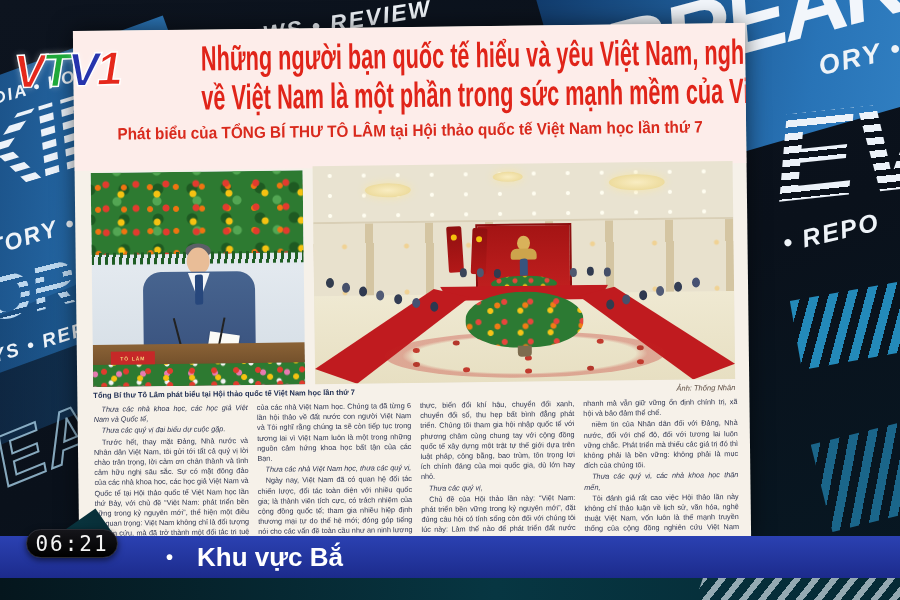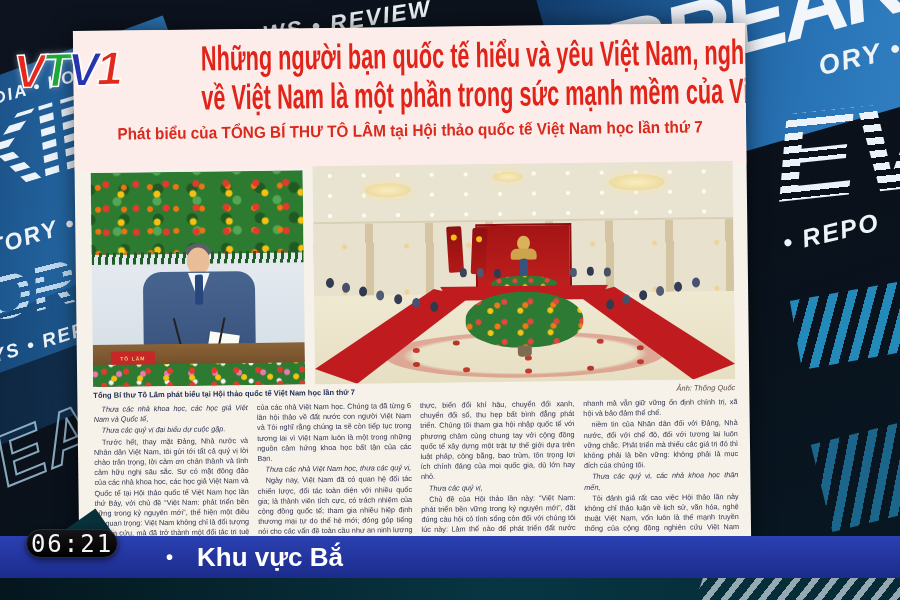--- a/index.html
+++ b/index.html
@@ -146,21 +146,21 @@
   .article p.pi{font-style:italic;}
   
   .ticker{position:absolute;left:0;top:536px;width:900px;height:42px;z-index:8;
           background:linear-gradient(180deg,#2b41b2 0%,#1c2b8c 100%);
           display:flex;align-items:center;overflow:hidden;white-space:nowrap;
           padding-left:142px;color:#fff;font-weight:700;font-size:26px;}
   .ticker .sep{margin:0 24px;font-size:20px;}
   .timepill{position:absolute;left:26px;top:529px;width:92px;height:29px;z-index:9;
             background:linear-gradient(180deg,#15151a,#000);border:1px solid #2c2c33;border-radius:15px;
             display:flex;align-items:center;justify-content:center;
-            font-family:"DejaVu Sans Mono",monospace;font-size:24px;letter-spacing:2px;color:#f4f4f4;
+            font-family:"DejaVu Sans Mono",monospace;font-size:21px;letter-spacing:2px;color:#f4f4f4;
             box-shadow:0 2px 6px rgba(0,0,0,.6);}
   .bottomstrip{position:absolute;left:0;top:578px;width:900px;height:22px;z-index:7;
             background:linear-gradient(90deg,#05161d,#073642 55%,#052a35);}
   .teal-wedge{position:absolute;left:-30px;top:548px;width:160px;height:70px;z-index:6;
             background:linear-gradient(120deg,#0c4450,#072b34);transform:rotate(-35deg);}
   .stripes-br{position:absolute;left:700px;top:572px;width:250px;height:30px;z-index:8;
             background:repeating-linear-gradient(115deg,rgba(215,228,235,.85) 0 7px,rgba(0,0,0,0) 7px 17px);
             transform:skewX(-18deg);opacity:.8;}
 </style>
 </head>
@@ -238,21 +238,21 @@
       <div class="ppl pb"></div>
       <div class="chairman"></div>
       <div class="medallion"></div>
       <div class="floret"></div>
       <div class="centerpiece"></div>
       <div class="cp-base"></div>
     </div>
 
     <div class="cap-row">
       <span class="cap">Tổng Bí thư Tô Lâm phát biểu tại Hội thảo quốc tế Việt Nam học lần thứ 7</span>
-      <span class="credit">Ảnh: Thống Quốc</span>
+      <span class="credit">Ảnh: Thống Nhân</span>
     </div>
 
     <div class="article">
       <p class="pi">Thưa các nhà khoa học, các học giả Việt Nam và Quốc tế,</p>
       <p class="pi">Thưa các quý vị đại biểu dự cuộc gặp.</p>
       <p>Trước hết, thay mặt Đảng, Nhà nước và Nhân dân Việt Nam, tôi gửi tới tất cả quý vị lời chào trân trọng, lời cảm ơn chân thành và tình cảm hữu nghị sâu sắc. Sự có mặt đông đảo của các nhà khoa học, các học giả Việt Nam và Quốc tế tại Hội thảo quốc tế Việt Nam học lần thứ Bảy, với chủ đề “Việt Nam: phát triển bền vững trong kỷ nguyên mới”, thể hiện một điều rất quan trọng: Việt Nam không chỉ là đối tượng nghiên cứu, mà đã trở thành một đối tác tri tuệ của các nhà Việt Nam học. Chúng ta đã từng 6 lần hội thảo về đất nước con người Việt Nam và Tôi nghĩ rằng chúng ta sẽ còn tiếp tục trong tương lai vì Việt Nam luôn là một trong những nguồn cảm hứng khoa học bất tận của các Bạn.</p>
       <p class="pi">Thưa các nhà Việt Nam học, thưa các quý vị,</p>
       <p>Ngày nay, Việt Nam đã có quan hệ đối tác chiến lược, đối tác toàn diện với nhiều quốc gia; là thành viên tích cực, có trách nhiệm của cộng đồng quốc tế; tham gia nhiều hiệp định thương mại tự do thế hệ mới; đóng góp tiếng nói cho các vấn đề toàn cầu như an ninh lương thực, biến đổi khí hậu, chuyển đổi xanh, chuyển đổi số, thu hẹp bất bình đẳng phát triển. Chúng tôi tham gia hội nhập quốc tế với phương châm cùng chung tay với cộng đồng quốc tế xây dựng một trật tự thế giới dựa trên luật pháp, công bằng, bao trùm, tôn trọng lợi ích chính đáng của mọi quốc gia, dù lớn hay nhỏ.</p>
       <p class="pi">Thưa các quý vị,</p>
       <p>Chủ đề của Hội thảo lần này: “Việt Nam: phát triển bền vững trong kỷ nguyên mới”, đặt đúng câu hỏi có tính sống còn đối với chúng tôi lúc này: Làm thế nào để phát triển đất nước nhanh mà vẫn giữ vững ổn định chính trị, xã hội và bảo đảm thể chế.</p>

